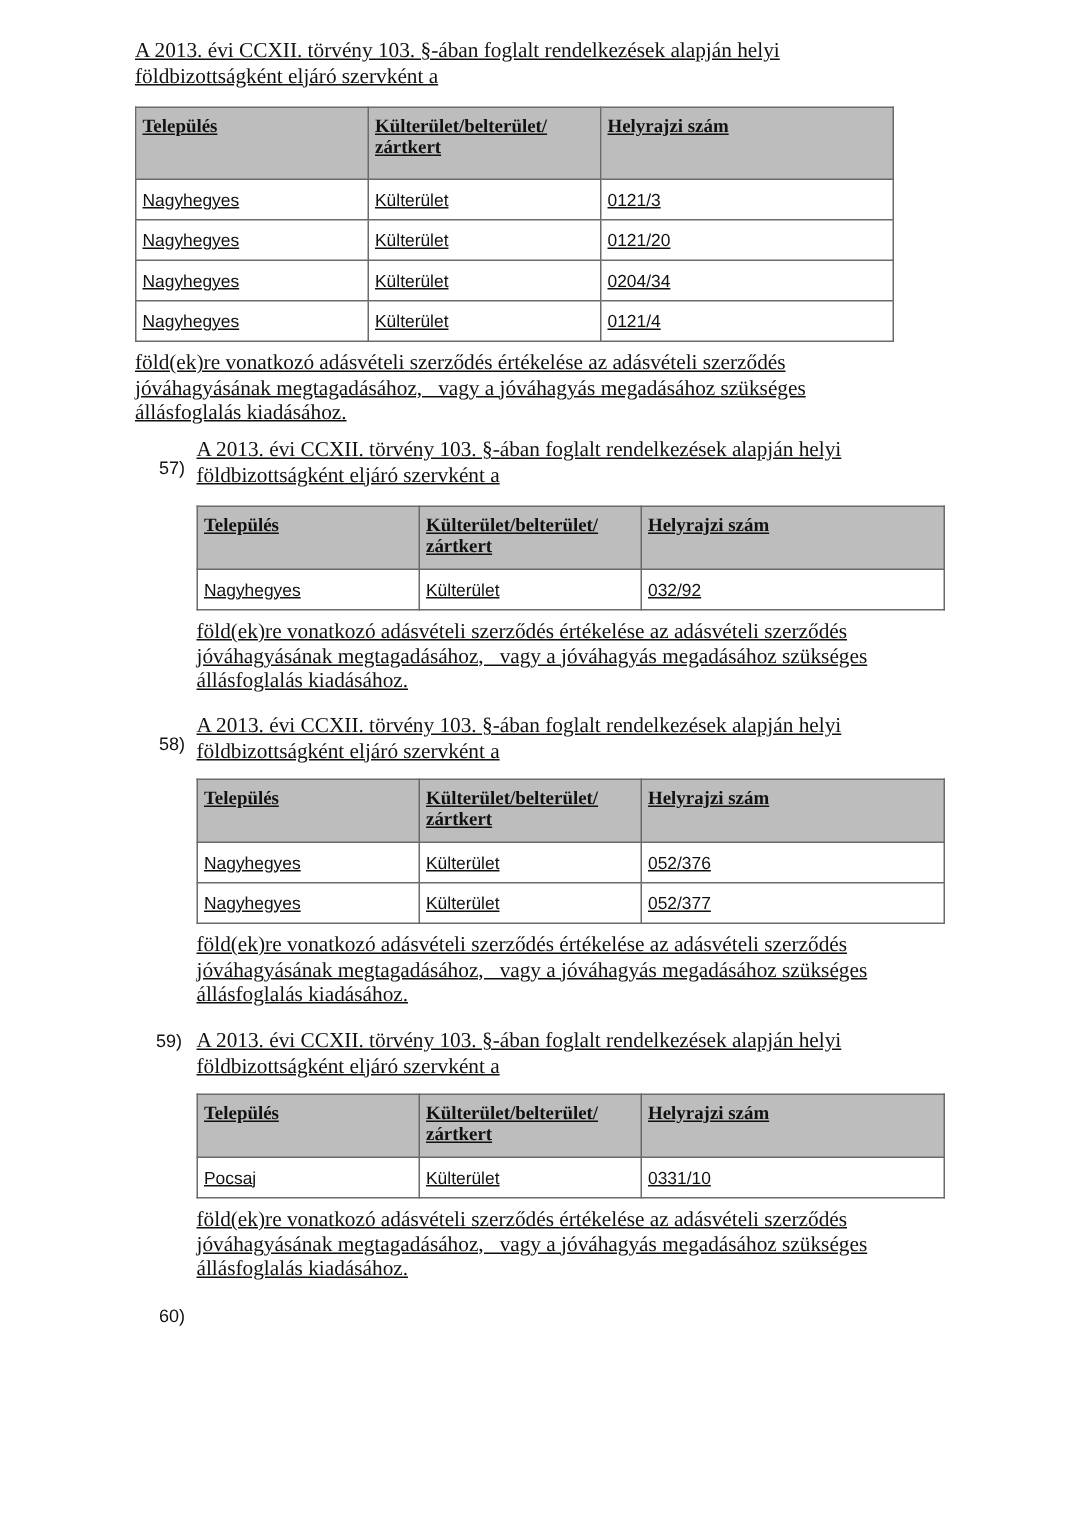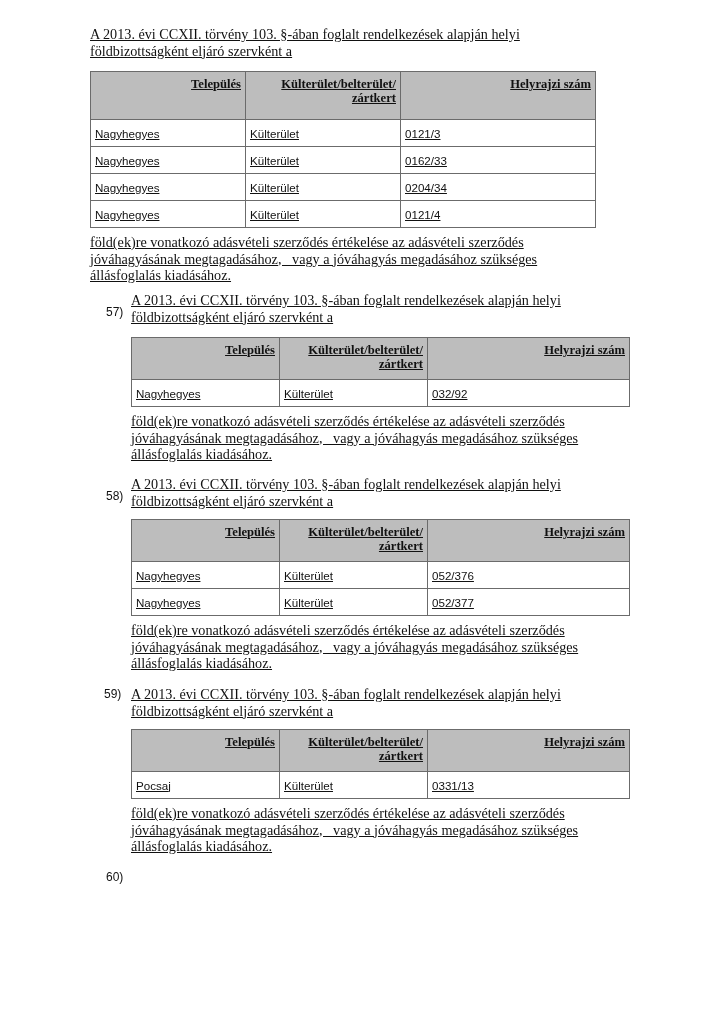--- a/index.html
+++ b/index.html
@@ -6,21 +6,21 @@
   body { width: 724px; height: 1024px; position: relative; overflow: hidden; color: #111; }
   .serif { font-family: "Liberation Serif", "DejaVu Serif", serif; font-size: 14.2px; line-height: 16.5px; }
   .block { position: absolute; text-decoration: underline; }
   .para { margin: 0; }
   table.lt { border-collapse: collapse; table-layout: fixed; }
   table.lt th, table.lt td { border: 1px solid #6b6b6b; }
   table.lt th {
     background: #bdbdbd;
     font-family: "Liberation Serif", "DejaVu Serif", serif;
     font-weight: bold; font-size: 12.6px; line-height: 14px;
-    text-align: right; vertical-align: top;
+    text-align: left; vertical-align: top;
     padding: 5px 4px 4px 4px;
   }
   table.lt td {
     font-family: "Liberation Sans", "DejaVu Sans", sans-serif;
     font-size: 11.6px; line-height: 13px;
     padding: 0 4px; height: 26px; vertical-align: middle; margin-left: 29px;
   }
   .num {
     position: absolute;
     font-family: "Liberation Sans", "DejaVu Sans", sans-serif;
@@ -48,21 +48,21 @@
     </thead>
     <tbody>
       <tr>
         <td>Nagyhegyes</td>
         <td>Külterület</td>
         <td>0121/3</td>
       </tr>
       <tr>
         <td>Nagyhegyes</td>
         <td>Külterület</td>
-        <td>0162/33</td>
+        <td>0121/20</td>
       </tr>
       <tr>
         <td>Nagyhegyes</td>
         <td>Külterület</td>
         <td>0204/34</td>
       </tr>
       <tr>
         <td>Nagyhegyes</td>
         <td>Külterület</td>
         <td>0121/4</td>
@@ -159,21 +159,21 @@
       <tr>
         <th>Település</th>
         <th>Külterület/belterület/ zártkert</th>
         <th style="height:32px;">Helyrajzi szám</th>
       </tr>
     </thead>
     <tbody>
       <tr>
         <td>Pocsaj</td>
         <td>Külterület</td>
-        <td>0331/13</td>
+        <td>0331/10</td>
       </tr>
     </tbody>
   </table>
   <div style="margin-top:6px;">
     <p class="para">föld(ek)re vonatkozó adásvételi szerződés értékelése az adásvételi szerződés</p>
     <p class="para" style="white-space:pre;">jóváhagyásának megtagadásához,   vagy a jóváhagyás megadásához szükséges</p>
     <p class="para">állásfoglalás kiadásához.</p>
   </div>
 </div>
 

